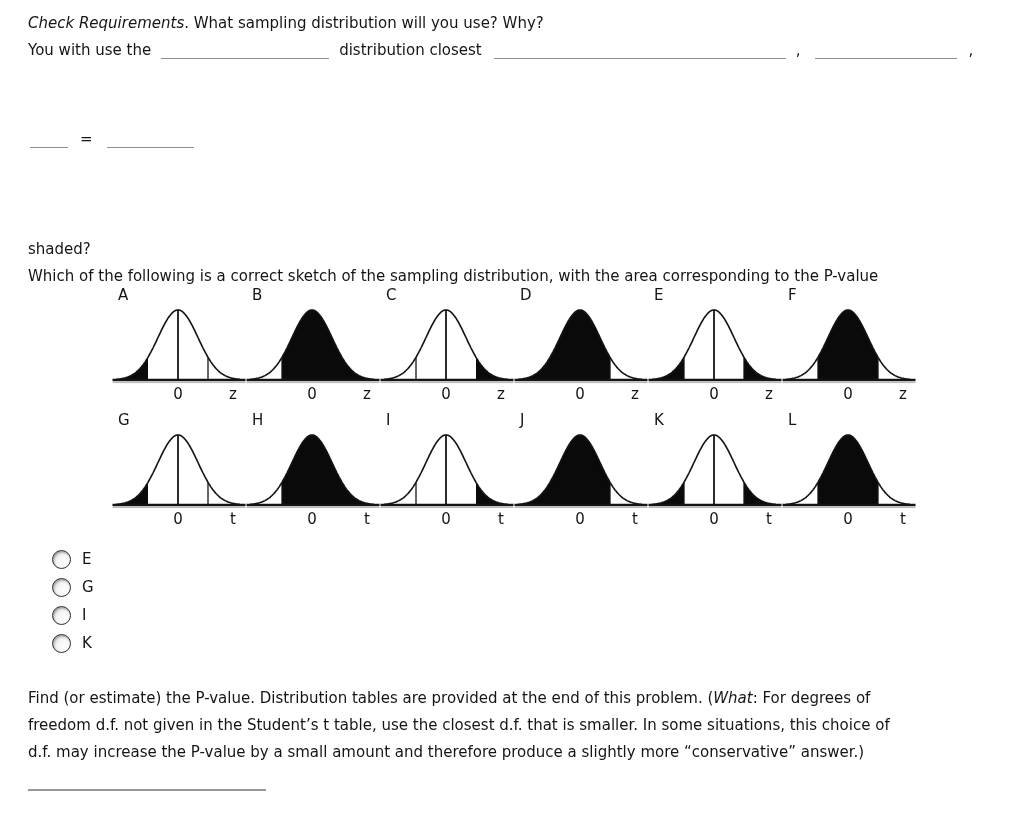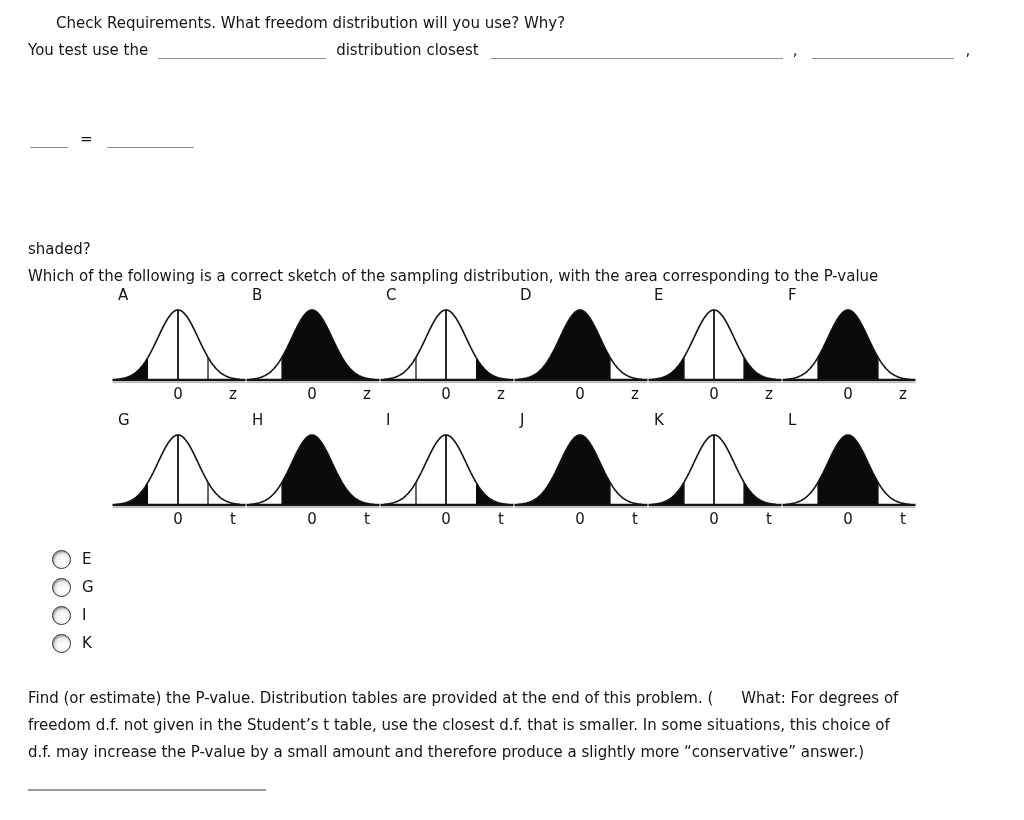--- a/index.html
+++ b/index.html
@@ -1,41 +1,41 @@
 <!DOCTYPE html>
 <html><head>
 <meta charset="utf-8">
 <style>
   html,body{margin:0;padding:0;background:#ffffff;}
   body{font-family:"DejaVu Sans", sans-serif;font-size:15px;color:#151515;}
   .page{position:relative;width:1024px;height:820px;background:#ffffff;overflow:hidden;}
   .abs{position:absolute;}
   .line{line-height:27px;white-space:nowrap;}
-  .it{margin-left:28px;}
+  .it{font-style:italic;}
   .blank{display:inline-block;border-bottom:1.4px solid #8f8f8f;height:15px;vertical-align:-4px;}
   .blank-bottom{border-bottom:2px solid #999999;height:8px;}
   .sketch-row{display:flex;}
   .sketch-cell{width:134px;}
   .sketch-letter{height:17px;line-height:17px;padding-left:6px;font-size:15px;}
   .sketch-cell svg{display:block;}
   .choice-row{display:flex;align-items:center;height:28px;gap:11px;}
   .radio{width:19px;height:19px;border-radius:50%;border:1.5px solid #2f2f2f;box-sizing:border-box;
          background:radial-gradient(circle at 65% 68%, #ffffff 0%, #f4f4f4 45%, #c6c6c6 100%);
          box-shadow:inset 1px 1.5px 2px rgba(0,0,0,0.28);cursor:pointer;}
   .choice-label{font-size:15px;}
 </style>
 </head>
 <body>
 
 <div class="page">
 
   <div class="abs" style="top:10px;left:28px;">
-    <div class="line"><span class="it">Check Requirements</span><span>. What freedom distribution will you use? Why?</span></div>
+    <div class="line"><span class="it">Check Requirements</span><span>. What sampling distribution will you use? Why?</span></div>
     <div class="line">
-      <span>You test use the</span><span class="blank" style="width:168px;margin-left:10px;margin-right:10px;"></span><span>distribution closest</span><span class="blank" style="width:292px;margin-left:12px;"></span><span style="margin-left:10px;">,</span><span class="blank" style="width:142px;margin-left:14px;"></span><span style="margin-left:12px;">,</span>
+      <span>You with use the</span><span class="blank" style="width:168px;margin-left:10px;margin-right:10px;"></span><span>distribution closest</span><span class="blank" style="width:292px;margin-left:12px;"></span><span style="margin-left:10px;">,</span><span class="blank" style="width:142px;margin-left:14px;"></span><span style="margin-left:12px;">,</span>
     </div>
   </div>
 
   <div class="abs" style="top:121px;left:28px;">
     <div class="line" style="margin-top:5px;">
       <span class="blank" style="width:38px;margin-left:2px;"></span><span style="margin-left:12px;">=</span><span class="blank" style="width:87px;margin-left:14px;"></span>
     </div>
   </div>
 
   <div class="abs" style="top:236px;left:28px;">

